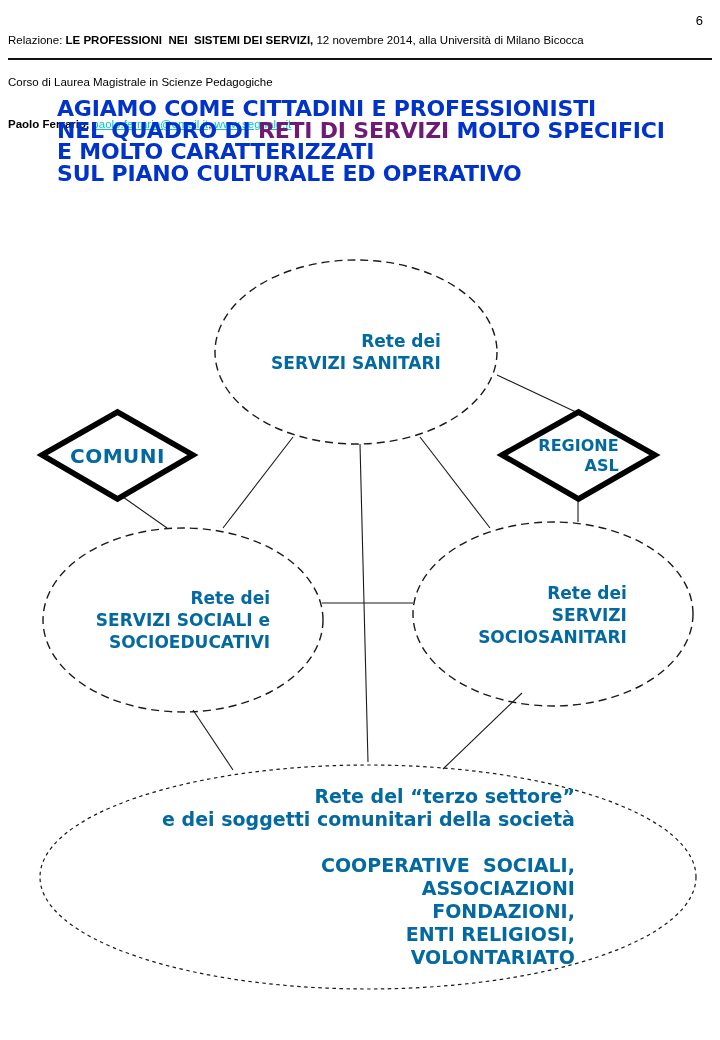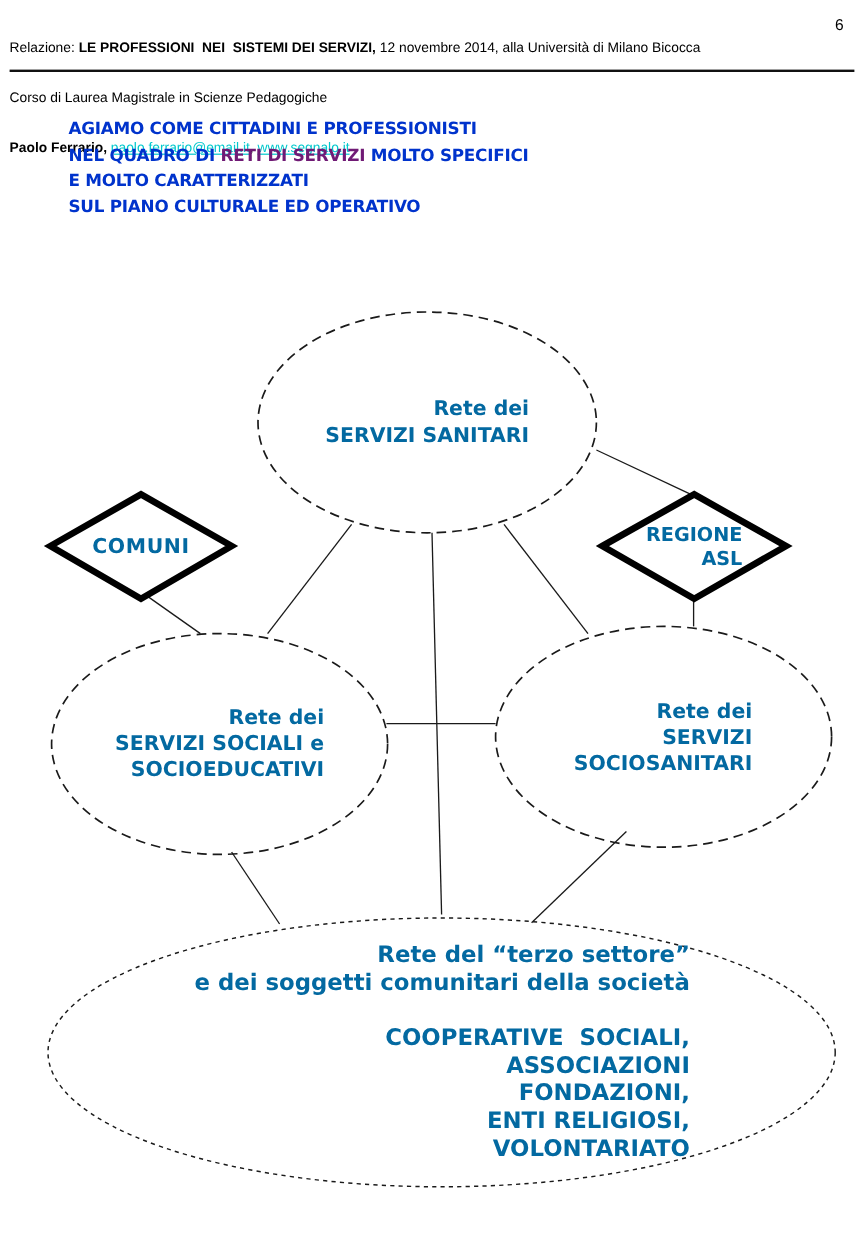--- a/index.html
+++ b/index.html
@@ -9,30 +9,30 @@
   
   .header{position:absolute;left:8px;top:5px;width:630px;font-size:11.5px;line-height:14px;
           white-space:pre-wrap;color:#000;}
   .b{font-weight:bold;}
   .hdr-link{color:#00c8cc;text-decoration:underline;cursor:pointer;}
   .page-num{position:absolute;right:17px;top:13px;font-size:13px;}
   .rule{position:absolute;left:8px;right:8px;top:58px;border-top:2px solid #111;}
 
   
   .title{position:absolute;left:57px;top:98px;font-family:"DejaVu Sans",sans-serif;
-         font-weight:bold;font-size:14px;line-height:21.5px;letter-spacing:-0.2px;}
+         font-weight:bold;font-size:22px;line-height:21.5px;letter-spacing:-0.2px;}
   .title .hl{}
 
   
   .diagram-svg{position:absolute;left:0;top:0;}
   .node-label{position:absolute;display:flex;align-items:center;justify-content:center;
               text-align:right;font-family:"DejaVu Sans",sans-serif;font-weight:bold;
               color:#0369a1;white-space:pre-wrap;}
   .lbl-sanitari{left:215px;top:260px;width:282px;height:184px;font-size:17px;line-height:22px;}
-  .lbl-comuni{left:42px;top:413px;width:151px;height:85px;font-size:17px;letter-spacing:0.5px;}
+  .lbl-comuni{left:42px;top:413px;width:151px;height:85px;font-size:20px;letter-spacing:0.5px;}
   .lbl-regione{left:502px;top:413px;width:153px;height:85px;font-size:16px;line-height:20px;}
   .lbl-sociali{left:43px;top:528px;width:280px;height:184px;font-size:17px;line-height:22px;}
   .lbl-sociosanitari{left:412px;top:522px;width:281px;height:185px;font-size:17px;line-height:22px;}
   .lbl-terzo{left:40px;top:765px;width:657px;height:224px;font-size:19px;line-height:23px;}
 </style>
 </head>
 <body>
 
 <div class="page">
 

